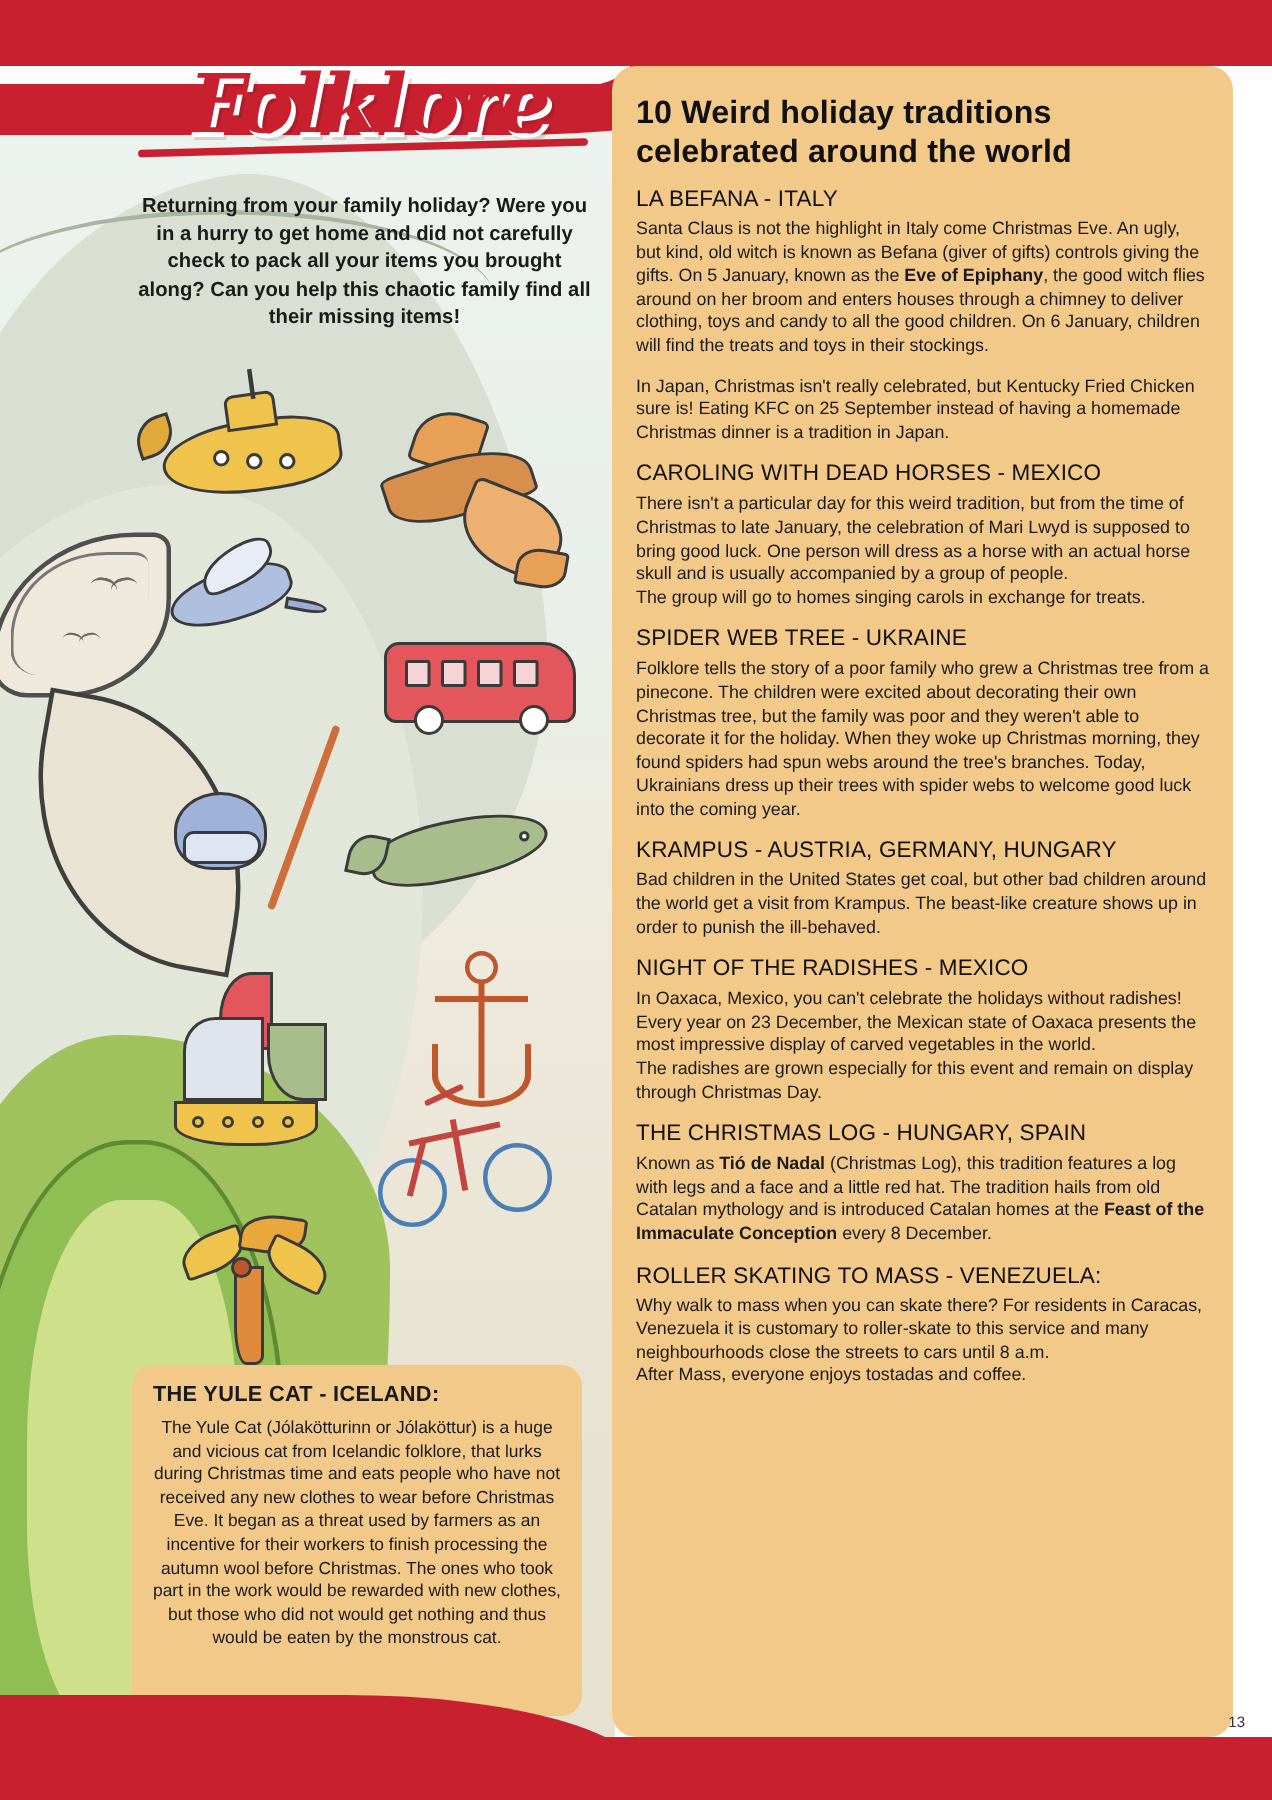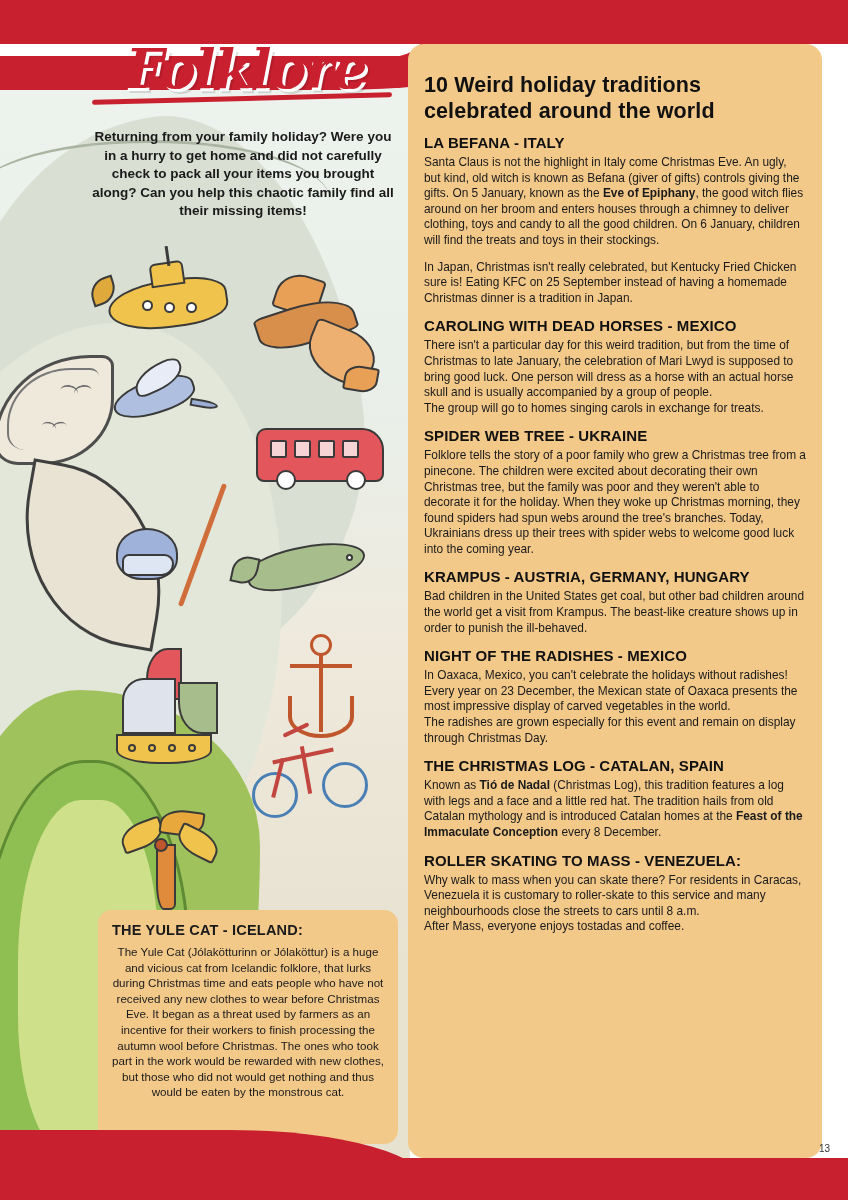--- a/index.html
+++ b/index.html
@@ -175,34 +175,34 @@
   .helmet { position:absolute; left:0; top:0; width:62px; height:52px; background:#9fb3da;
     border:2.5px solid #3a3a3a; border-radius:55% 55% 45% 45%; }
   .helmet-visor { position:absolute; left:6px; top:26px; width:52px; height:22px; background:#dfe6f3;
     border:2.5px solid #3a3a3a; border-radius:10px 14px 18px 10px;}
 
   
   .rod { position:absolute; width:5px; height:130px; background:#cf6d3b; border-radius:3px; transform:rotate(20deg);}
 
   
   .yule-box {
-    position:absolute; left:98px; top:910px; width:300px; height:234px;
+    position:absolute; left:88px; top:910px; width:300px; height:234px;
     background:#f3c98a; border-radius:14px; padding:12px 14px 10px 14px;
   }
   .yule-title { font-size:14.5px; font-weight:bold; color:#1a1a1a; margin:0 0 6px 0; letter-spacing:.2px;}
   .yule-body { font-size:11.6px; line-height:15.6px; color:#1a1a1a;text-align:center; }
 
   
   .article {
     position:absolute; left:408px; top:44px; width:414px; height:1114px;
-    background:#f3c98a; border-radius:16px; padding:28px 16px 12px 16px;
+    background:#f3c98a; border-radius:16px; padding:18px 16px 12px 16px;
   }
   .art-title { font-size:21.5px; font-weight:bold; line-height:26px; color:#111; margin:0 0 10px 0; letter-spacing:.1px;}
   .art-lead { font-size:12.4px; font-weight:bold; line-height:16.4px; color:#111; margin:0 0 12px 0;}
-  .sec-title { font-size:15px; font-weight:bold; color:#111; margin:0 0 4px 0; letter-spacing:.1px;}
+  .sec-title { font-size:15px; font-weight:normal; color:#111; margin:0 0 4px 0; letter-spacing:.1px;}
   .sec-body { font-size:11.9px; line-height:15.6px; color:#1a1a1a; margin:0 0 11px 0;}
   .sec-body b { font-weight:bold; }
 
   
   .red-bottom {
     position:absolute; left:0; bottom:0; width:848px; height:42px; background:#c9202f;
   }
   .red-bottom-notch {
     position:absolute; left:0; bottom:0; width:430px; height:70px; background:#c9202f;
     border-top-right-radius: 200px 56px;
@@ -342,21 +342,21 @@
       <p class="sec-body">Santa Claus is not the highlight in Italy come Christmas Eve. An ugly, but kind, old witch is known as Befana (giver of gifts) controls giving the gifts. On 5 January, known as the <b>Eve of Epiphany</b>, the good witch flies around on her broom and enters houses through a chimney to deliver clothing, toys and candy to all the good children. On 6 January, children will find the treats and toys in their stockings.</p>
       <p class="sec-body">In Japan, Christmas isn't really celebrated, but Kentucky Fried Chicken sure is! Eating KFC on 25 September instead of having a homemade Christmas dinner is a tradition in Japan.</p>
       <div class="sec-title">CAROLING WITH DEAD HORSES - MEXICO</div>
       <p class="sec-body">There isn't a particular day for this weird tradition, but from the time of Christmas to late January, the celebration of Mari Lwyd is supposed to bring good luck. One person will dress as a horse with an actual horse skull and is usually accompanied by a group of people.<br>The group will go to homes singing carols in exchange for treats.</p>
       <div class="sec-title">SPIDER WEB TREE - UKRAINE</div>
       <p class="sec-body">Folklore tells the story of a poor family who grew a Christmas tree from a pinecone. The children were excited about decorating their own Christmas tree, but the family was poor and they weren't able to decorate it for the holiday. When they woke up Christmas morning, they found spiders had spun webs around the tree's branches. Today, Ukrainians dress up their trees with spider webs to welcome good luck into the coming year.</p>
       <div class="sec-title">KRAMPUS - AUSTRIA, GERMANY, HUNGARY</div>
       <p class="sec-body">Bad children in the United States get coal, but other bad children around the world get a visit from Krampus. The beast-like creature shows up in order to punish the ill-behaved.</p>
       <div class="sec-title">NIGHT OF THE RADISHES - MEXICO</div>
       <p class="sec-body">In Oaxaca, Mexico, you can't celebrate the holidays without radishes! Every year on 23 December, the Mexican state of Oaxaca presents the most impressive display of carved vegetables in the world.<br>The radishes are grown especially for this event and remain on display through Christmas Day.</p>
-      <div class="sec-title">THE CHRISTMAS LOG - CATALAN, SPAIN</div>
+      <div class="sec-title">THE CHRISTMAS LOG - HUNGARY, SPAIN</div>
       <p class="sec-body">Known as <b>Tió de Nadal</b> (Christmas Log), this tradition features a log with legs and a face and a little red hat. The tradition hails from old Catalan mythology and is introduced Catalan homes at the <b>Feast of the Immaculate Conception</b> every 8 December.</p>
       <div class="sec-title">ROLLER SKATING TO MASS - VENEZUELA:</div>
       <p class="sec-body">Why walk to mass when you can skate there? For residents in Caracas, Venezuela it is customary to roller-skate to this service and many neighbourhoods close the streets to cars until 8 a.m.<br>After Mass, everyone enjoys tostadas and coffee.</p>
     </div>
 </div>
 
 <div class="red-bottom"></div>
 <div class="red-bottom-notch"></div>
 <div class="page-num">13</div>
 

